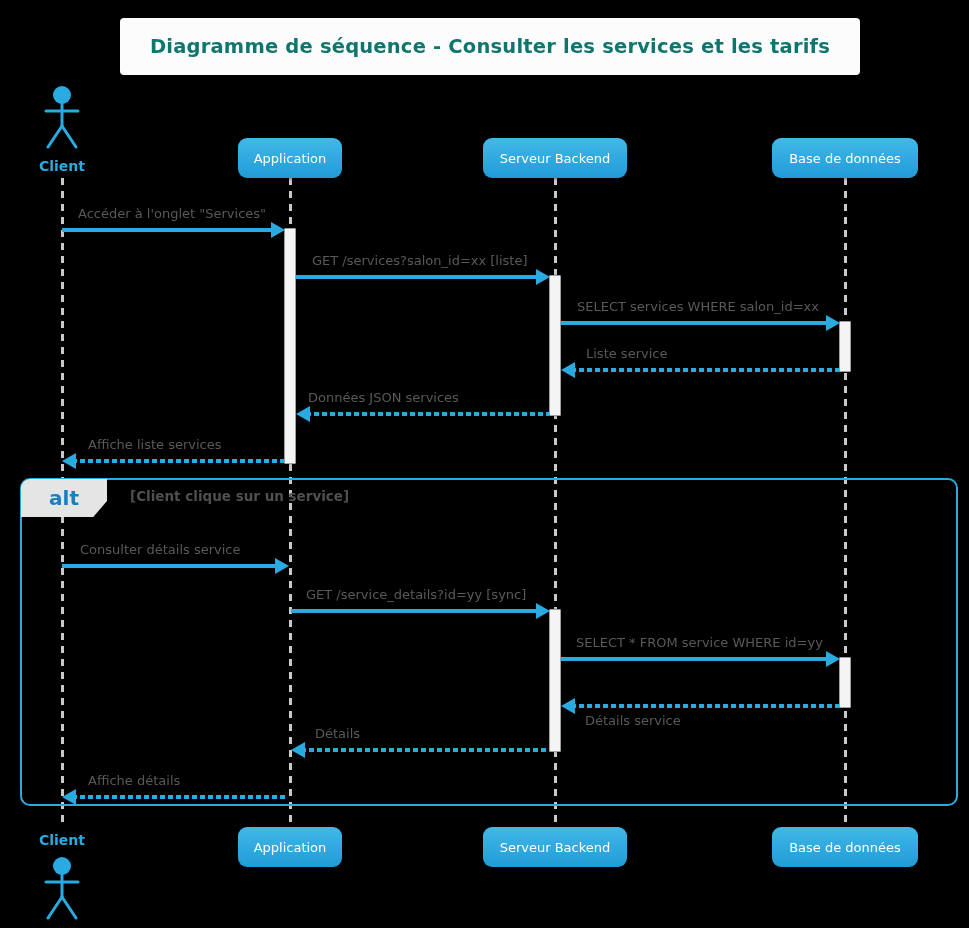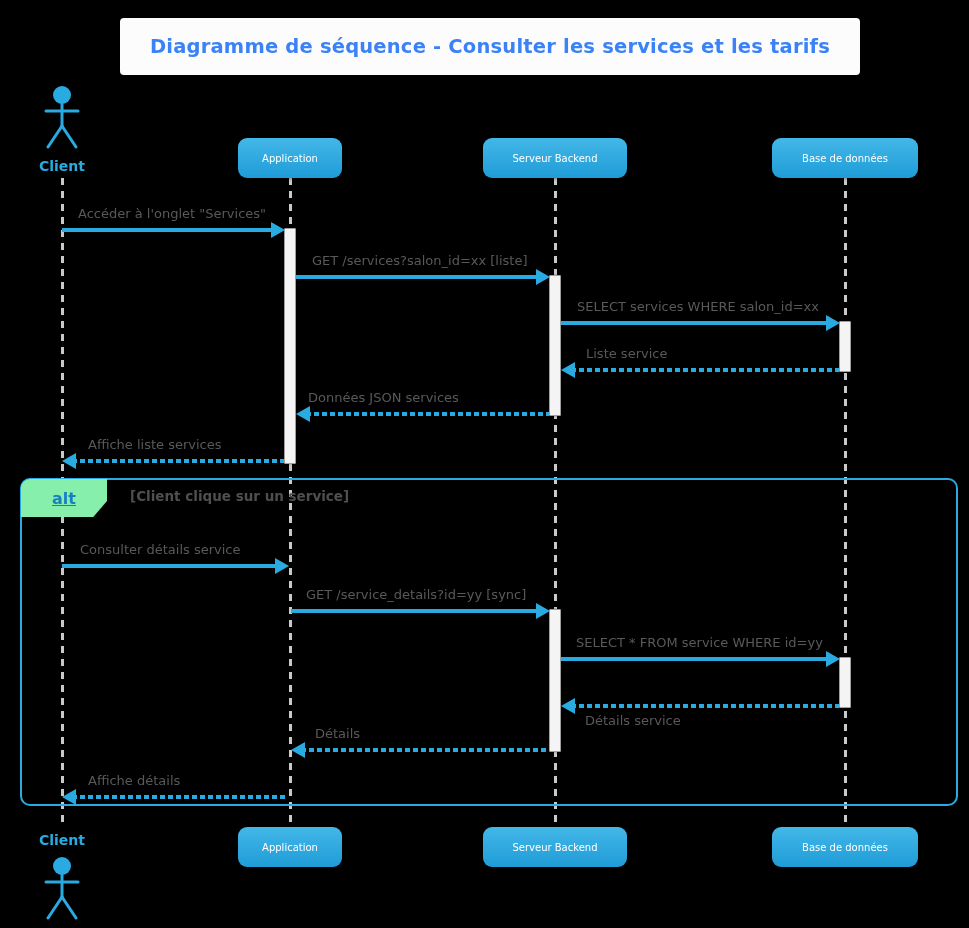--- a/index.html
+++ b/index.html
@@ -6,47 +6,47 @@
   html,body{margin:0;padding:0;background:#000;}
   #canvas{
     position:relative;width:969px;height:928px;background:#000;overflow:hidden;
     font-family:"DejaVu Sans","Liberation Sans",sans-serif;
   }
   #title-box{
     position:absolute;left:120px;top:18px;width:740px;height:57px;
     background:#fcfcfc;border-radius:4px;box-shadow:0 2px 6px rgba(0,0,0,.55);
     display:flex;align-items:center;justify-content:center;
   }
-  #title-box span{color:#3b82f6;font-weight:bold;font-size:19.5px;letter-spacing:.2px;}
+  #title-box span{color:#0f766e;font-weight:bold;font-size:19.5px;letter-spacing:.2px;}
   .lifeline{position:absolute;width:3px;
     background:repeating-linear-gradient(180deg,#c9c9c9 0 7px,transparent 7px 13px);}
   .lifebox{position:absolute;height:40px;border-radius:9px;box-sizing:border-box;
     background:linear-gradient(180deg,#43b7e8,#1f9cd7);
-    color:#fff;font-size:10px;display:flex;align-items:center;justify-content:center;
+    color:#fff;font-size:13px;display:flex;align-items:center;justify-content:center;
     box-shadow:0 1px 3px rgba(0,0,0,.4);}
   .actor-label{position:absolute;width:80px;text-align:center;color:var(--accent);
     font-weight:bold;font-size:14px;}
   .actor-fig{position:absolute;width:44px;}
   .actor-fig svg{display:block;}
   .activation{position:absolute;width:12px;background:#f4f4f4;
     border:1.5px solid #9f9f9f;border-radius:1px;box-sizing:border-box;
     box-shadow:0 0 2px rgba(0,0,0,.5);}
   .msglabel{position:absolute;color:#595959;font-size:13px;white-space:nowrap;}
   .msgline{position:absolute;height:4px;}
   .msgline.solid{background:var(--accent);}
   .msgline.dashed{background:repeating-linear-gradient(90deg,var(--accent) 0 5px,transparent 5px 8px);}
   .ah{position:absolute;width:0;height:0;border-top:8px solid transparent;border-bottom:8px solid transparent;}
   .ah-right{border-left:14px solid var(--accent);}
   .ah-left{border-right:14px solid var(--accent);}
   .altframe{position:absolute;border:2px solid var(--accent);border-radius:10px;box-sizing:border-box;}
-  .altlabel{position:absolute;width:86px;height:38px;background:#86efac;
-    color:#187fc0;font-weight:bold;font-size:16px;
+  .altlabel{position:absolute;width:86px;height:38px;background:#e5e5e5;
+    color:#187fc0;font-weight:bold;font-size:20px;
     display:flex;align-items:center;justify-content:center;
     clip-path:polygon(0 0,100% 0,100% 58%,84% 100%,0 100%);
-    border-top-left-radius:9px;text-decoration:underline;}
+    border-top-left-radius:9px;}
   .altguard{position:absolute;color:#4f4f4f;font-weight:bold;font-size:13.5px;white-space:nowrap;}
 </style>
 </head>
 <body>
 
 <div id="canvas">
   <div id="title-box">
     <span>Diagramme de séquence - Consulter les services et les tarifs</span>
   </div>
   <div id="diagram">

